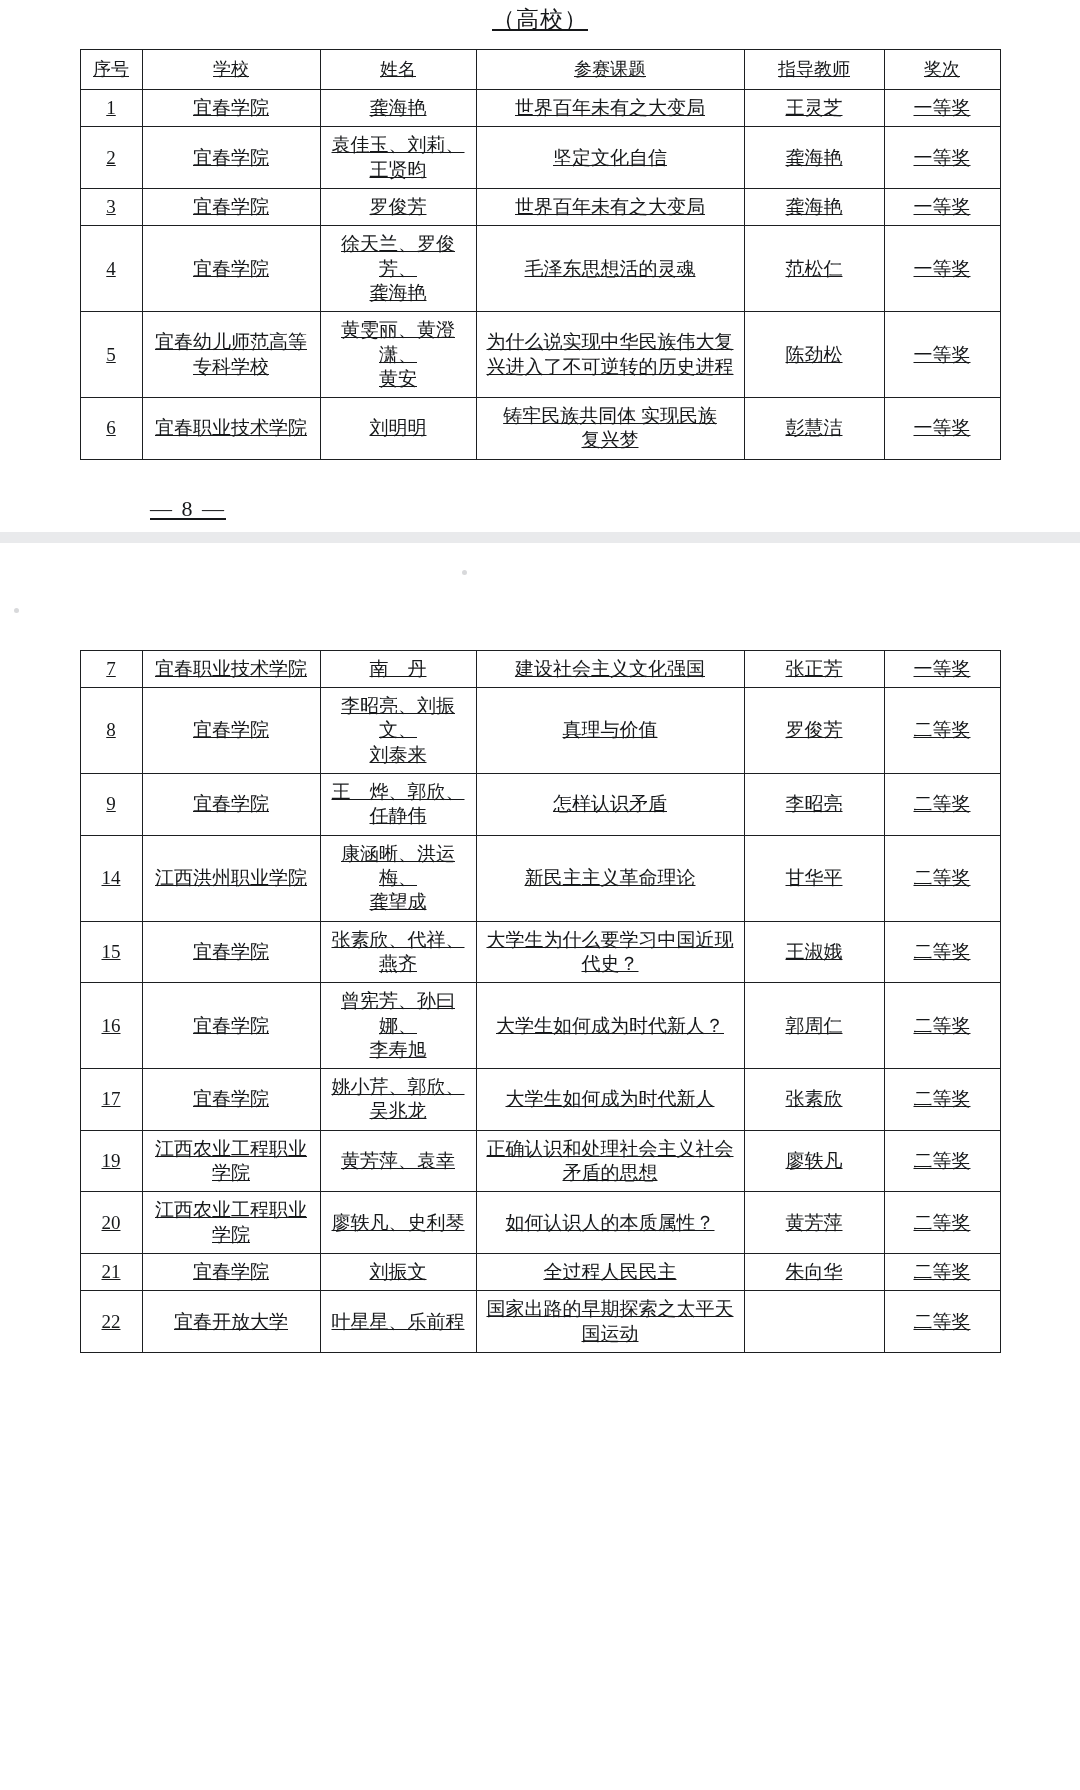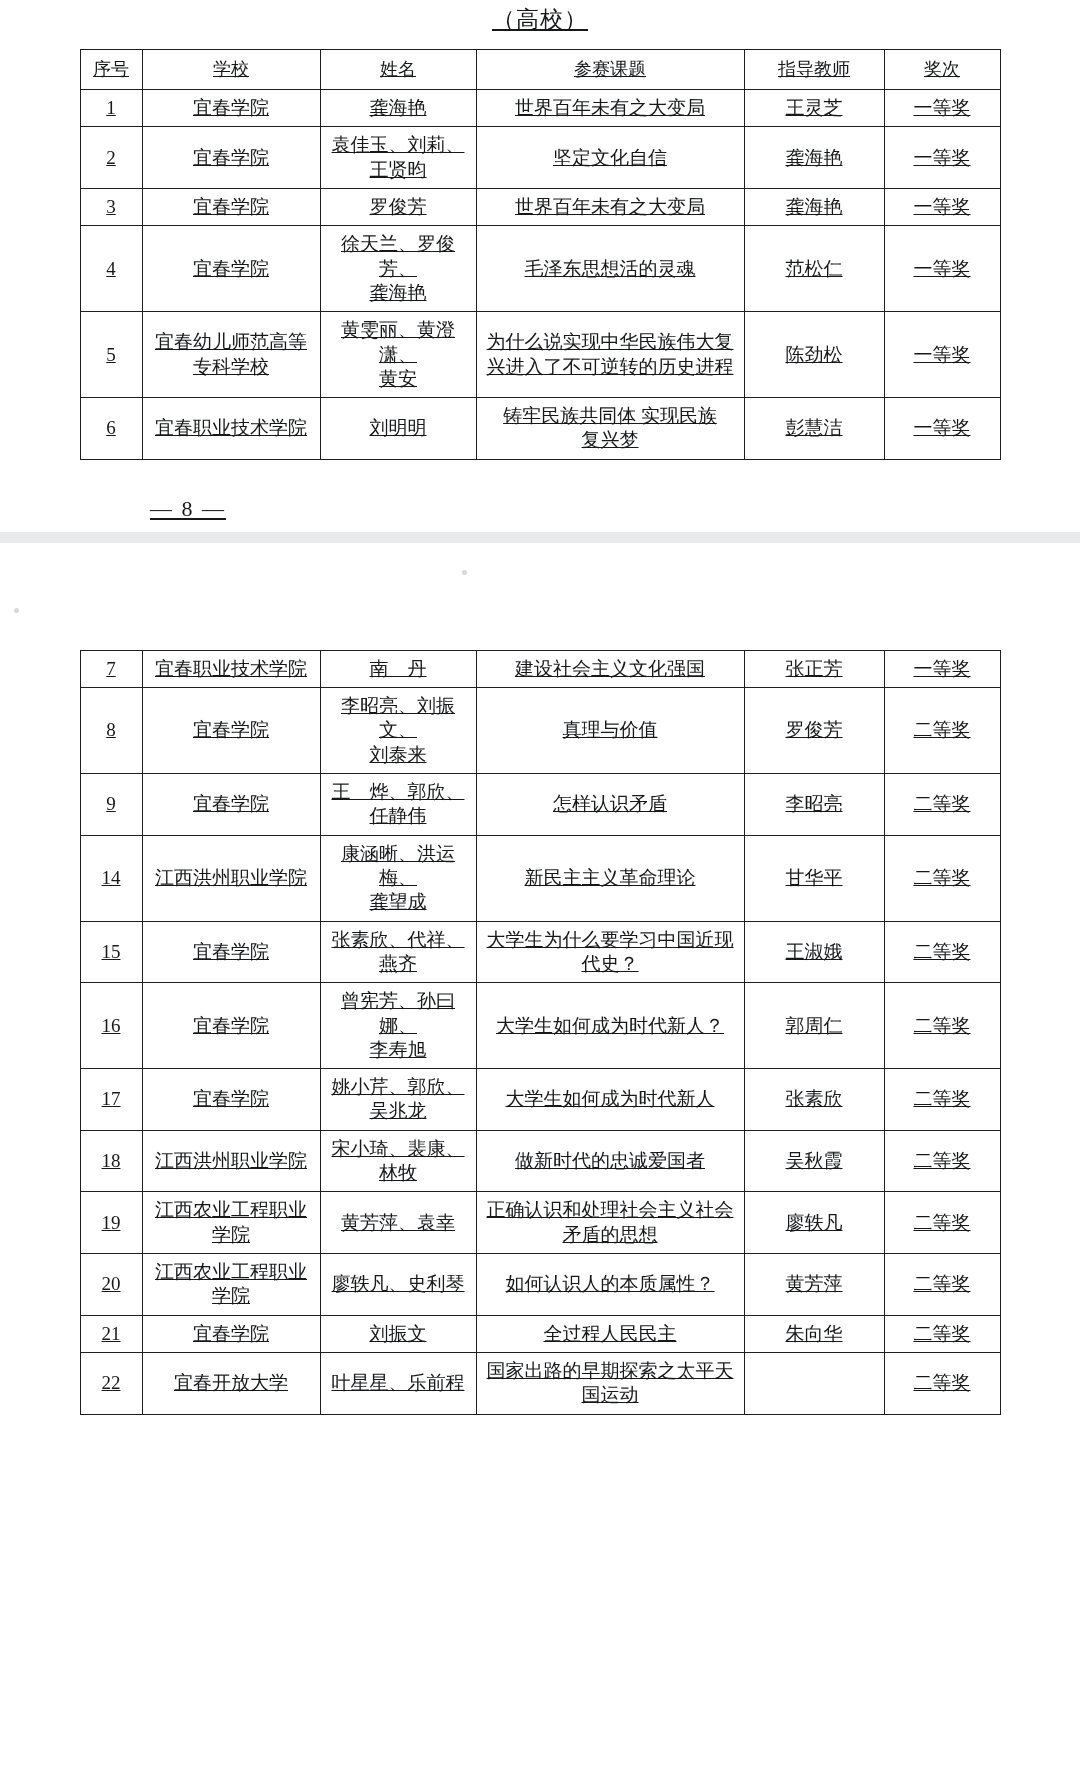--- a/index.html
+++ b/index.html
@@ -237,28 +237,20 @@
           </tr>
           <tr>
             <td>17</td>
             <td>宜春学院</td>
             <td class="cell-multi">姚小芹、郭欣、<br>吴兆龙</td>
             <td>大学生如何成为时代新人</td>
             <td>张素欣</td>
             <td>二等奖</td>
           </tr>
           <tr>
-            <td>18</td>
-            <td>江西洪州职业学院</td>
-            <td class="cell-multi">宋小琦、裴康、<br>林牧</td>
-            <td>做新时代的忠诚爱国者</td>
-            <td>吴秋霞</td>
-            <td>二等奖</td>
-          </tr>
-          <tr>
             <td>19</td>
             <td class="cell-multi">江西农业工程职业<br>学院</td>
             <td>黄芳萍、袁幸</td>
             <td class="cell-multi">正确认识和处理社会主义社会<br>矛盾的思想</td>
             <td>廖轶凡</td>
             <td>二等奖</td>
           </tr>
           <tr>
             <td>20</td>
             <td class="cell-multi">江西农业工程职业<br>学院</td>

